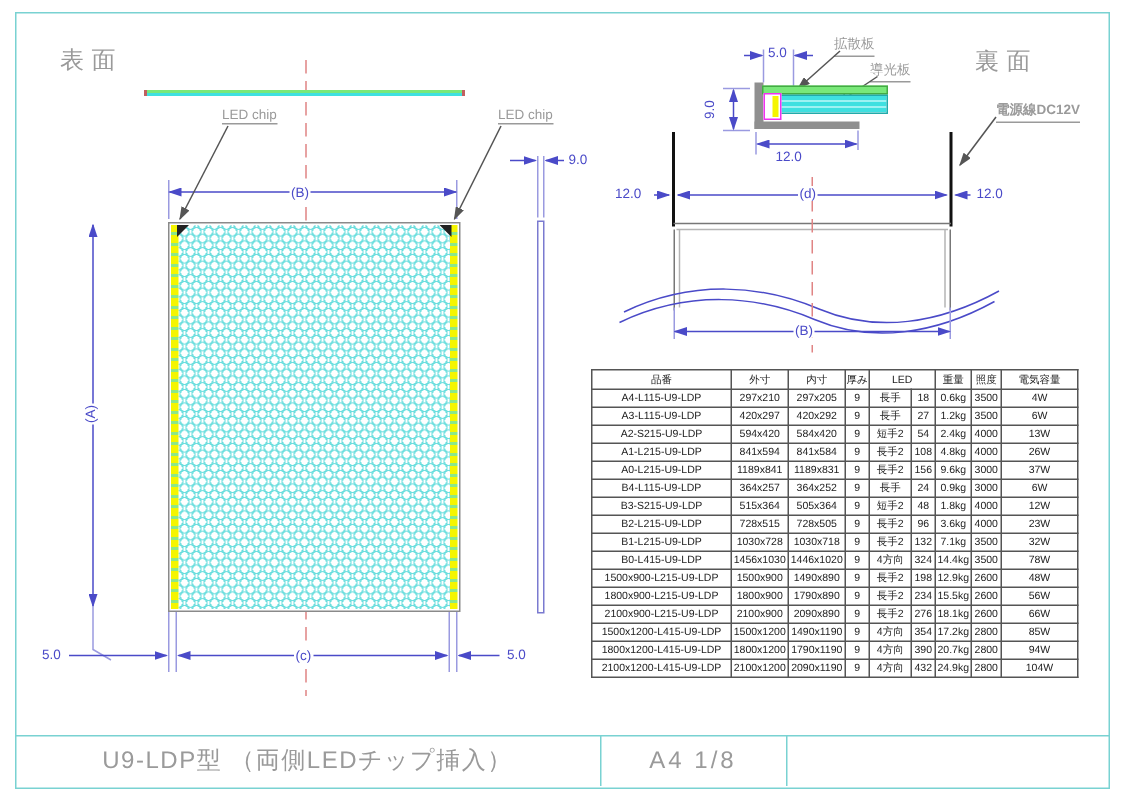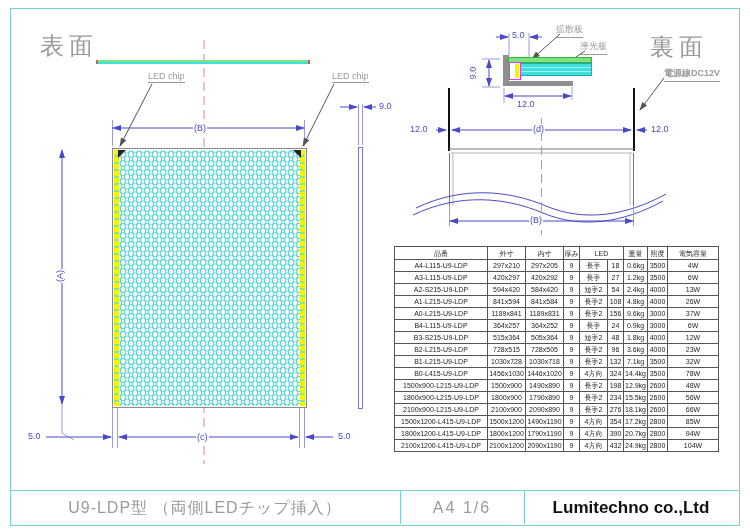--- a/index.html
+++ b/index.html
@@ -2,21 +2,21 @@
 <html style="--frame: #79d2d2; --dim: #4a4ac8; --centerline: #e08484; --cad_text: #9a9a9a; --leader: #555555; --honeycomb: #62dcdc; --led_yellow: #f5f500; --diffuser_green: #79e879; --lightguide_cyan: #3fe0e0; --channel_gray: #8f8f8f; --magenta: #f030f0; --table_border: #555555; --company_text: #111111;"><head>
 <meta charset="utf-8">
 <style>
   html,body{margin:0;padding:0;background:#fff;font-family:"Liberation Sans",sans-serif;}
   #canvas{position:relative;width:750px;height:531px;background:#fff;overflow:hidden;}
   
   .frame{position:absolute;left:10px;top:8px;width:728px;height:516px;border:1px solid var(--frame);}
   .tb-line{position:absolute;left:10px;top:490px;width:730px;height:0;border-top:1px solid var(--frame);}
   .tb-div{position:absolute;top:490px;width:0;height:34px;border-left:1px solid var(--frame);}
   
-  .cad-big{position:absolute;color:var(--cad_text);font-size:24px;letter-spacing:5px;font-weight:400;}
+  .cad-big{position:absolute;color:var(--cad_text);font-size:16px;letter-spacing:5px;font-weight:400;}
   .cad-small{position:absolute;color:var(--cad_text);font-size:9px;border-bottom:1px solid var(--cad_text);padding-bottom:1px;white-space:nowrap;}
   .dim{position:absolute;color:var(--dim);font-size:9px;white-space:nowrap;background:#fff;padding:0 1px;z-index:4;}
   .rot{transform:rotate(-90deg);transform-origin:center center;}
   svg.lines{position:absolute;left:0;top:0;z-index:1;}
   .sB{stroke:var(--dim);stroke-width:1;fill:none;}
   .sE{stroke:#9a9ae0;stroke-width:1;fill:none;}
   .sG{stroke:var(--leader);stroke-width:1;fill:none;}
   .sR{stroke:var(--centerline);stroke-width:1;stroke-dasharray:9,5;fill:none;}
   .sK{stroke:#111;stroke-width:2;fill:none;}
   .sGr{stroke:#777;stroke-width:1;fill:none;}
@@ -385,16 +385,15 @@
           <td>2800</td>
           <td>104W</td>
         </tr>
       </tbody>
   </table>
 
   <div class="tb-line"></div>
   <div class="tb-div" style="left:400px;"></div>
   <div class="tb-div" style="left:524px;"></div>
   <div class="tb-model">U9-LDP型 （両側LEDチップ挿入）</div>
-  <div class="tb-sheet">A4 1/6</div>
-  <div class="tb-co">Lumitechno co.,Ltd</div>
+  <div class="tb-sheet">A4 1/8</div>
 
 </div>
 
 </body></html>

